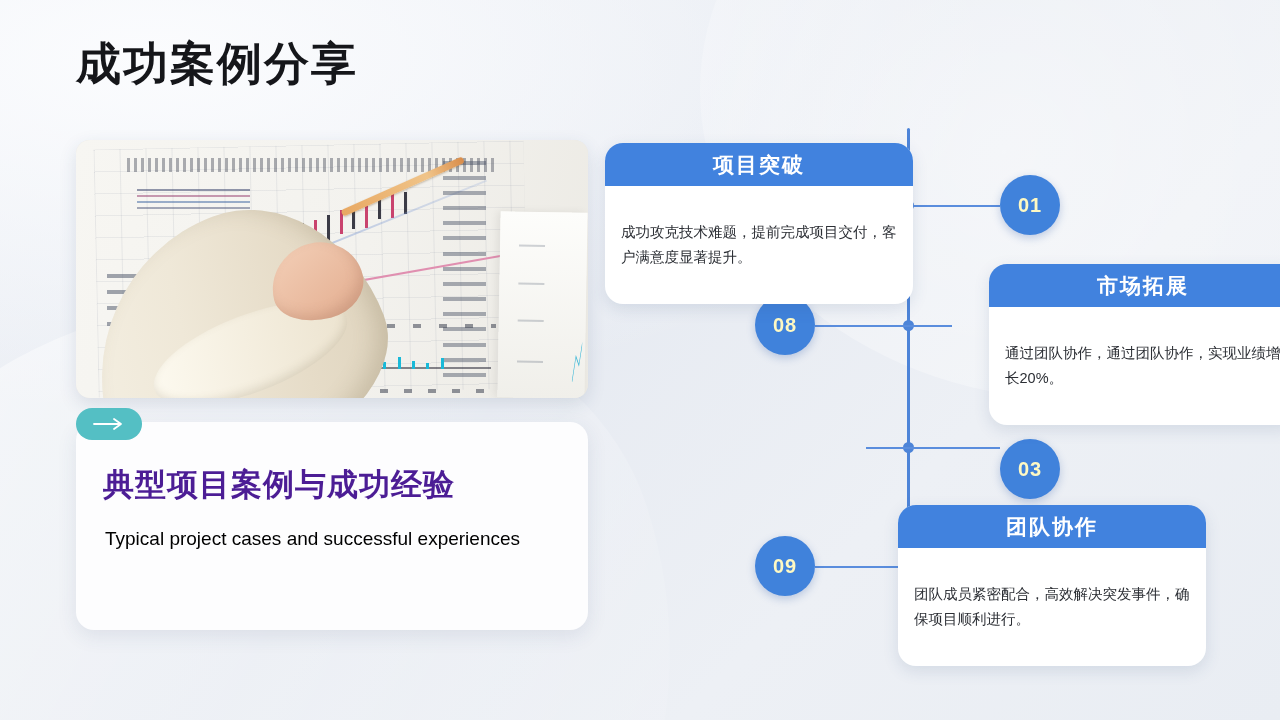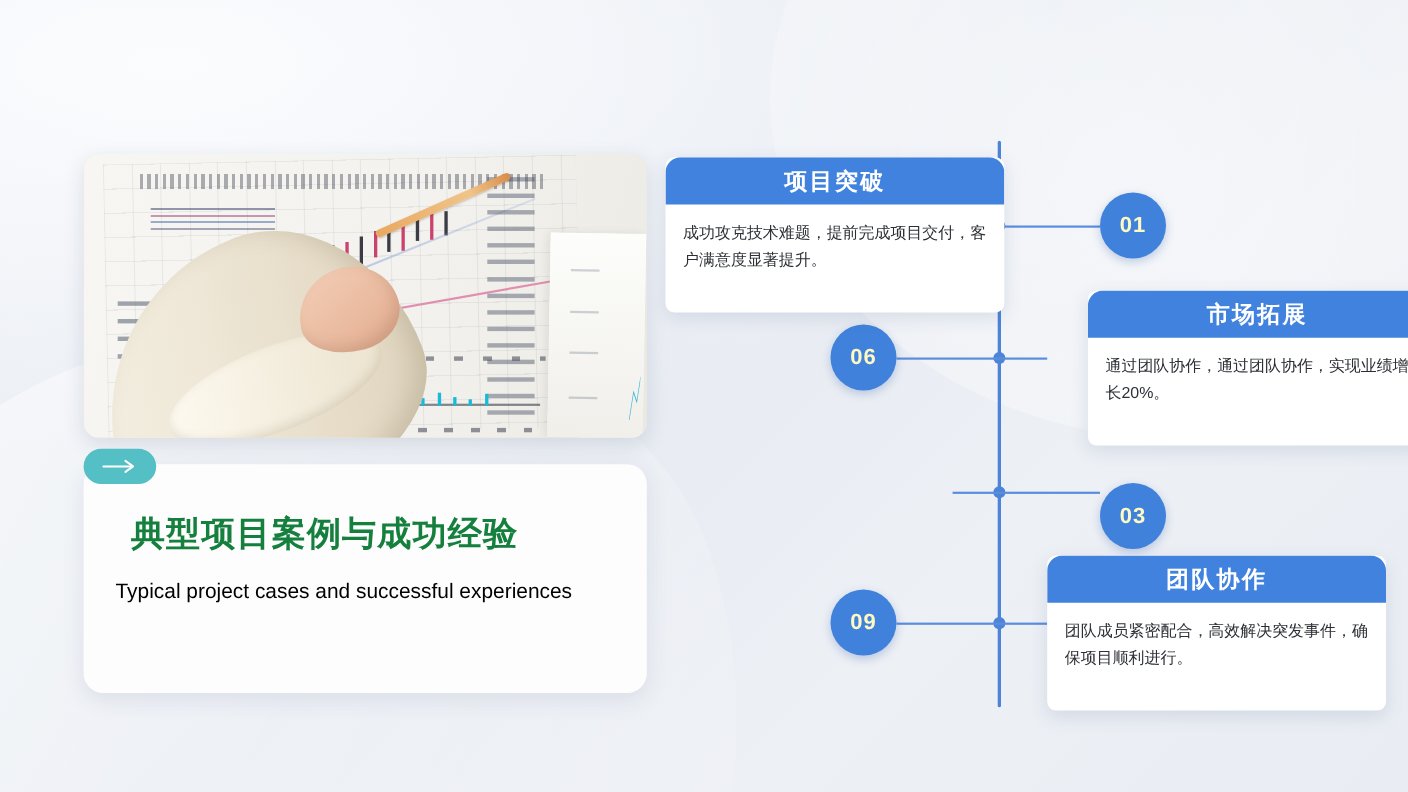--- a/index.html
+++ b/index.html
@@ -262,24 +262,23 @@
     align-items: center;
     justify-content: center;
   }
   .arrow-pill svg { display: block; }
   .caption-h {
     position: absolute;
     left: 27px;
     top: 42px;
     font-size: 31px;
     font-weight: bold;
-    color: #15803d;
+    color: #4c1d95;
     letter-spacing: 1px;
     white-space: nowrap;
-    margin-left: 16px;
   }
   .caption-sub {
     position: absolute;
     left: 29px;
     top: 102px;
     width: 420px;
     font-size: 19px;
     line-height: 1.55;
     color: #000000;
   }
@@ -321,21 +320,21 @@
     align-items: center;
     justify-content: center;
     letter-spacing: 1px;
     box-shadow: 0 3px 9px rgba(45,90,170,0.28);
   }
 
   
   .info-card {
     position: absolute;
     width: 308px;
-    border-radius: 8px;
+    border-radius: 18px;
     background: #ffffff;
     box-shadow: 0 5px 16px rgba(50,75,120,0.13);
     overflow: hidden;
   }
   .info-head {
     height: 43px;
     background: #4182de;
     color: #ffffff;
     font-size: 21px;
     font-weight: bold;
@@ -344,30 +343,32 @@
     justify-content: center;
     letter-spacing: 2px;
     border-radius: 14px 14px 0 0;
   }
   .info-body {
     padding: 14px 16px 16px 16px;
     font-size: 14.5px;
     line-height: 1.75;
     color: #2c2f35;
     min-height: 68px;
+    margin-top: 20px;
   }
 </style>
 </head>
 <body>
 
 <div class="slide">
 
   <div class="bg-swoosh"></div>
   <div class="bg-swoosh2"></div>
 
+  <div class="page-title">成功案例分享</div>
 
   <div class="photo-card">
     <div class="photo-inner">
       <div class="paper"></div>
       <div class="grid-lines"></div>
       <div class="wiggle-top"></div>
       <div class="legend-text"></div>
 
       <div class="candles">
         <div class="cd bl" style="left:9%;top:72%;height:20px"></div>
@@ -490,35 +491,35 @@
   <div class="tl-conn" style="left:815px;top:324.5px;width:93px"></div>
   <div class="tl-conn" style="left:908px;top:324.5px;width:44px"></div>
 
   <div class="tl-conn" style="left:866px;top:446.5px;width:42px"></div>
   <div class="tl-conn" style="left:908px;top:446.5px;width:92px"></div>
 
   <div class="tl-conn" style="left:815px;top:565.5px;width:93px"></div>
   <div class="tl-conn" style="left:908px;top:565.5px;width:44px"></div>
 
   <div class="num-badge" style="left:1000px;top:175px">01</div>
-  <div class="num-badge" style="left:755px;top:295px">06</div>
+  <div class="num-badge" style="left:755px;top:295px">08</div>
   <div class="num-badge" style="left:1000px;top:439px">03</div>
   <div class="num-badge" style="left:755px;top:536px">09</div>
 
   <div class="info-card" style="left:605px;top:143px">
     <div class="info-head">项目突破</div>
     <div class="info-body">成功攻克技术难题，提前完成项目交付，客户满意度显著提升。</div>
   </div>
 
   <div class="info-card" style="left:989px;top:264px">
     <div class="info-head">市场拓展</div>
     <div class="info-body">通过团队协作，通过团队协作，实现业绩增长20%。</div>
   </div>
 
   <div class="info-card" style="left:605px;top:386px">
   </div>
 
-  <div class="info-card" style="left:952px;top:505px">
+  <div class="info-card" style="left:898px;top:505px">
     <div class="info-head">团队协作</div>
     <div class="info-body">团队成员紧密配合，高效解决突发事件，确保项目顺利进行。</div>
   </div>
 
 </div>
 
 </body></html>

